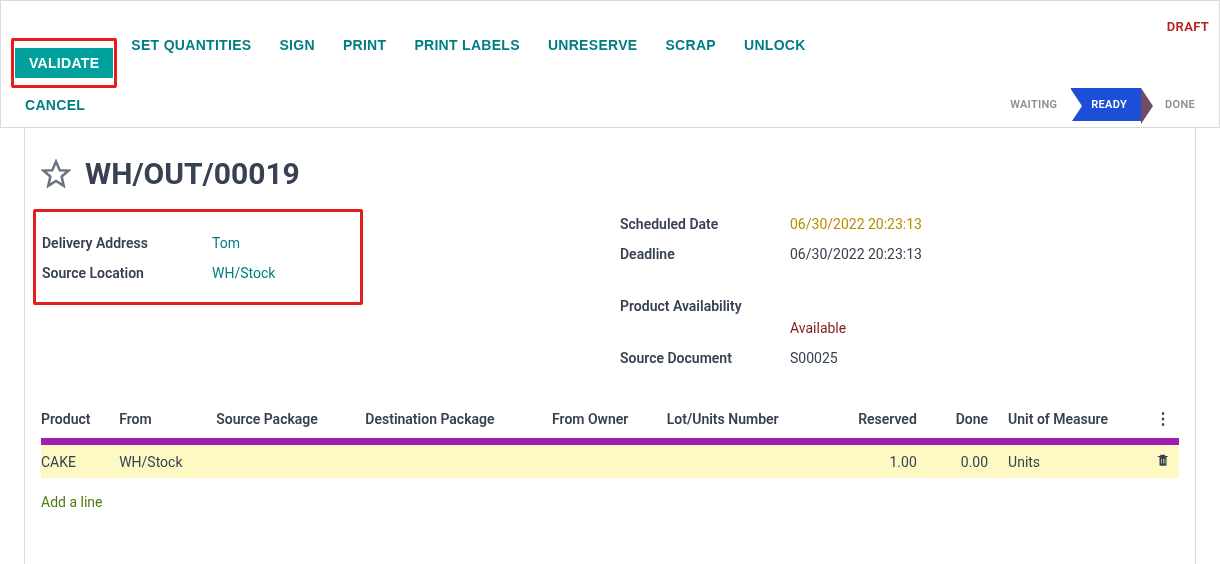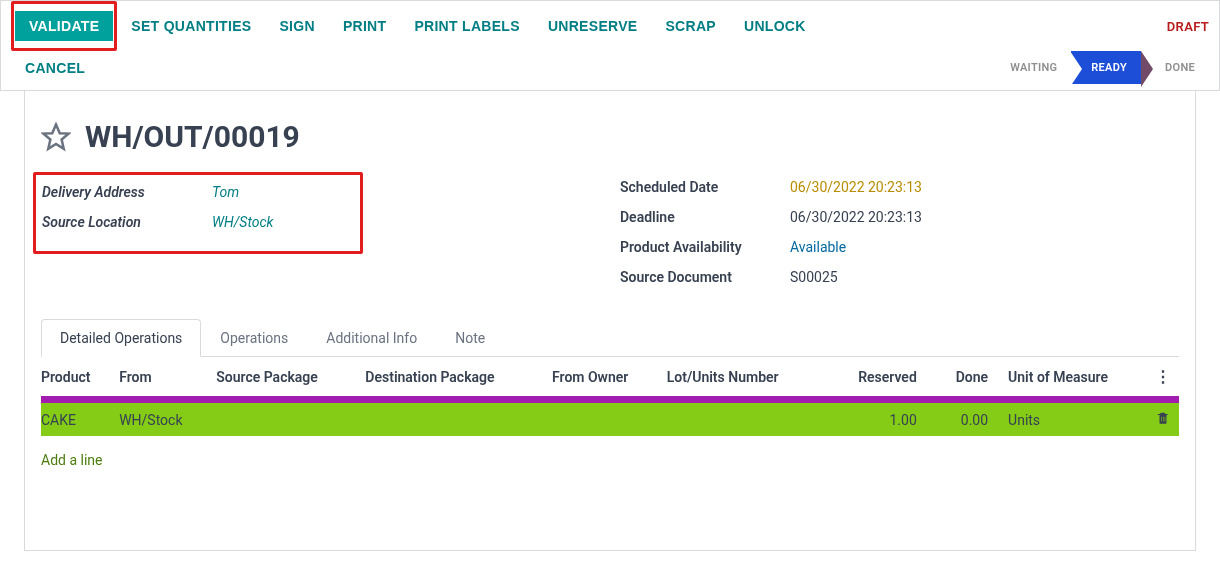--- a/index.html
+++ b/index.html
@@ -42,20 +42,21 @@
     border: 1px solid #00a09d;
     padding: 6px 13px;
     margin: 6px 0px;
   }
   .highlight-red {
     border: 3px solid #e11d1d;
     border-radius: 2px;
     display: inline-flex;
     align-items: center;
     padding: 1px;
+    margin-top: 37px;
   }
   .status-chip {
     font-weight: 600;
     font-size: 11px;
     color: #8f8f8f;
     padding: 6px 14px;
     letter-spacing: 0.3px;
   }
   .status-active {
     background: #1d4ed8;
@@ -147,28 +148,27 @@
     font-weight: 600;
     color: #374151;
     font-size: 14px;
   }
   .field-value {
     font-size: 14px;
     color: #374151;
   }
   .link { color: #017e84; cursor: pointer; }
   .orange { color: #b98c00; }
-  .green { color: #0369a1; }
+  .green { color: #7f1d1d; margin-top: 44px; }
   .red-box {
     border: 3px solid #e11d1d;
     border-radius: 2px;
-    padding: 2px 14px 14px 6px;
+    padding: 16px 14px 14px 6px;
     margin-left: -8px;
     max-width: 330px;
-    font-style: italic;
   }
   
   .tabs-area {
     margin-top: 26px;
     padding: 0 16px;
   }
   .tabs {
     display: flex;
     border-bottom: 1px solid #d8dadd;
   }
@@ -199,21 +199,21 @@
     font-weight: 600;
     padding: 10px 8px 10px 0;
     border-bottom: 7px solid #a21caf;
     color: #374151;
   }
   table.grid th.num, table.grid td.num { text-align: right; padding-right: 20px;}
   table.grid td {
     padding: 8px 8px 8px 0;
     vertical-align: middle;
   }
-  tr.odd { background: #84cc16; }
+  tr.odd { background: #fef9c3; }
   .kebab { color: #6b7280; cursor: pointer; font-size: 16px; width: 18px; text-align:center;}
   .trash { width:14px; height:14px; fill:#374151; cursor:pointer;}
   .add-line { color: #4d7c0f; cursor:pointer; padding:8px 0; display:inline-block;}
 </style>
 </head>
 <body>
 
 <div class="topbar">
   <div class="topbar-inner">
     <div class="actions">
@@ -277,26 +277,20 @@
           <span class="field-value green">Available</span>
         </div>
         <div class="field-row">
           <span class="field-label">Source Document</span>
           <span class="field-value">S00025</span>
         </div>
       </div>
     </div>
 
     <div class="tabs-area">
-      <div class="tabs">
-        <div class="tab active">Detailed Operations</div>
-        <div class="tab">Operations</div>
-        <div class="tab">Additional Info</div>
-        <div class="tab">Note</div>
-      </div>
 
       <table class="grid">
         <thead>
           <tr>
             <th>Product</th>
             <th>From</th>
             <th>Source Package</th>
             <th>Destination Package</th>
             <th>From Owner</th>
             <th>Lot/Units Number</th>

